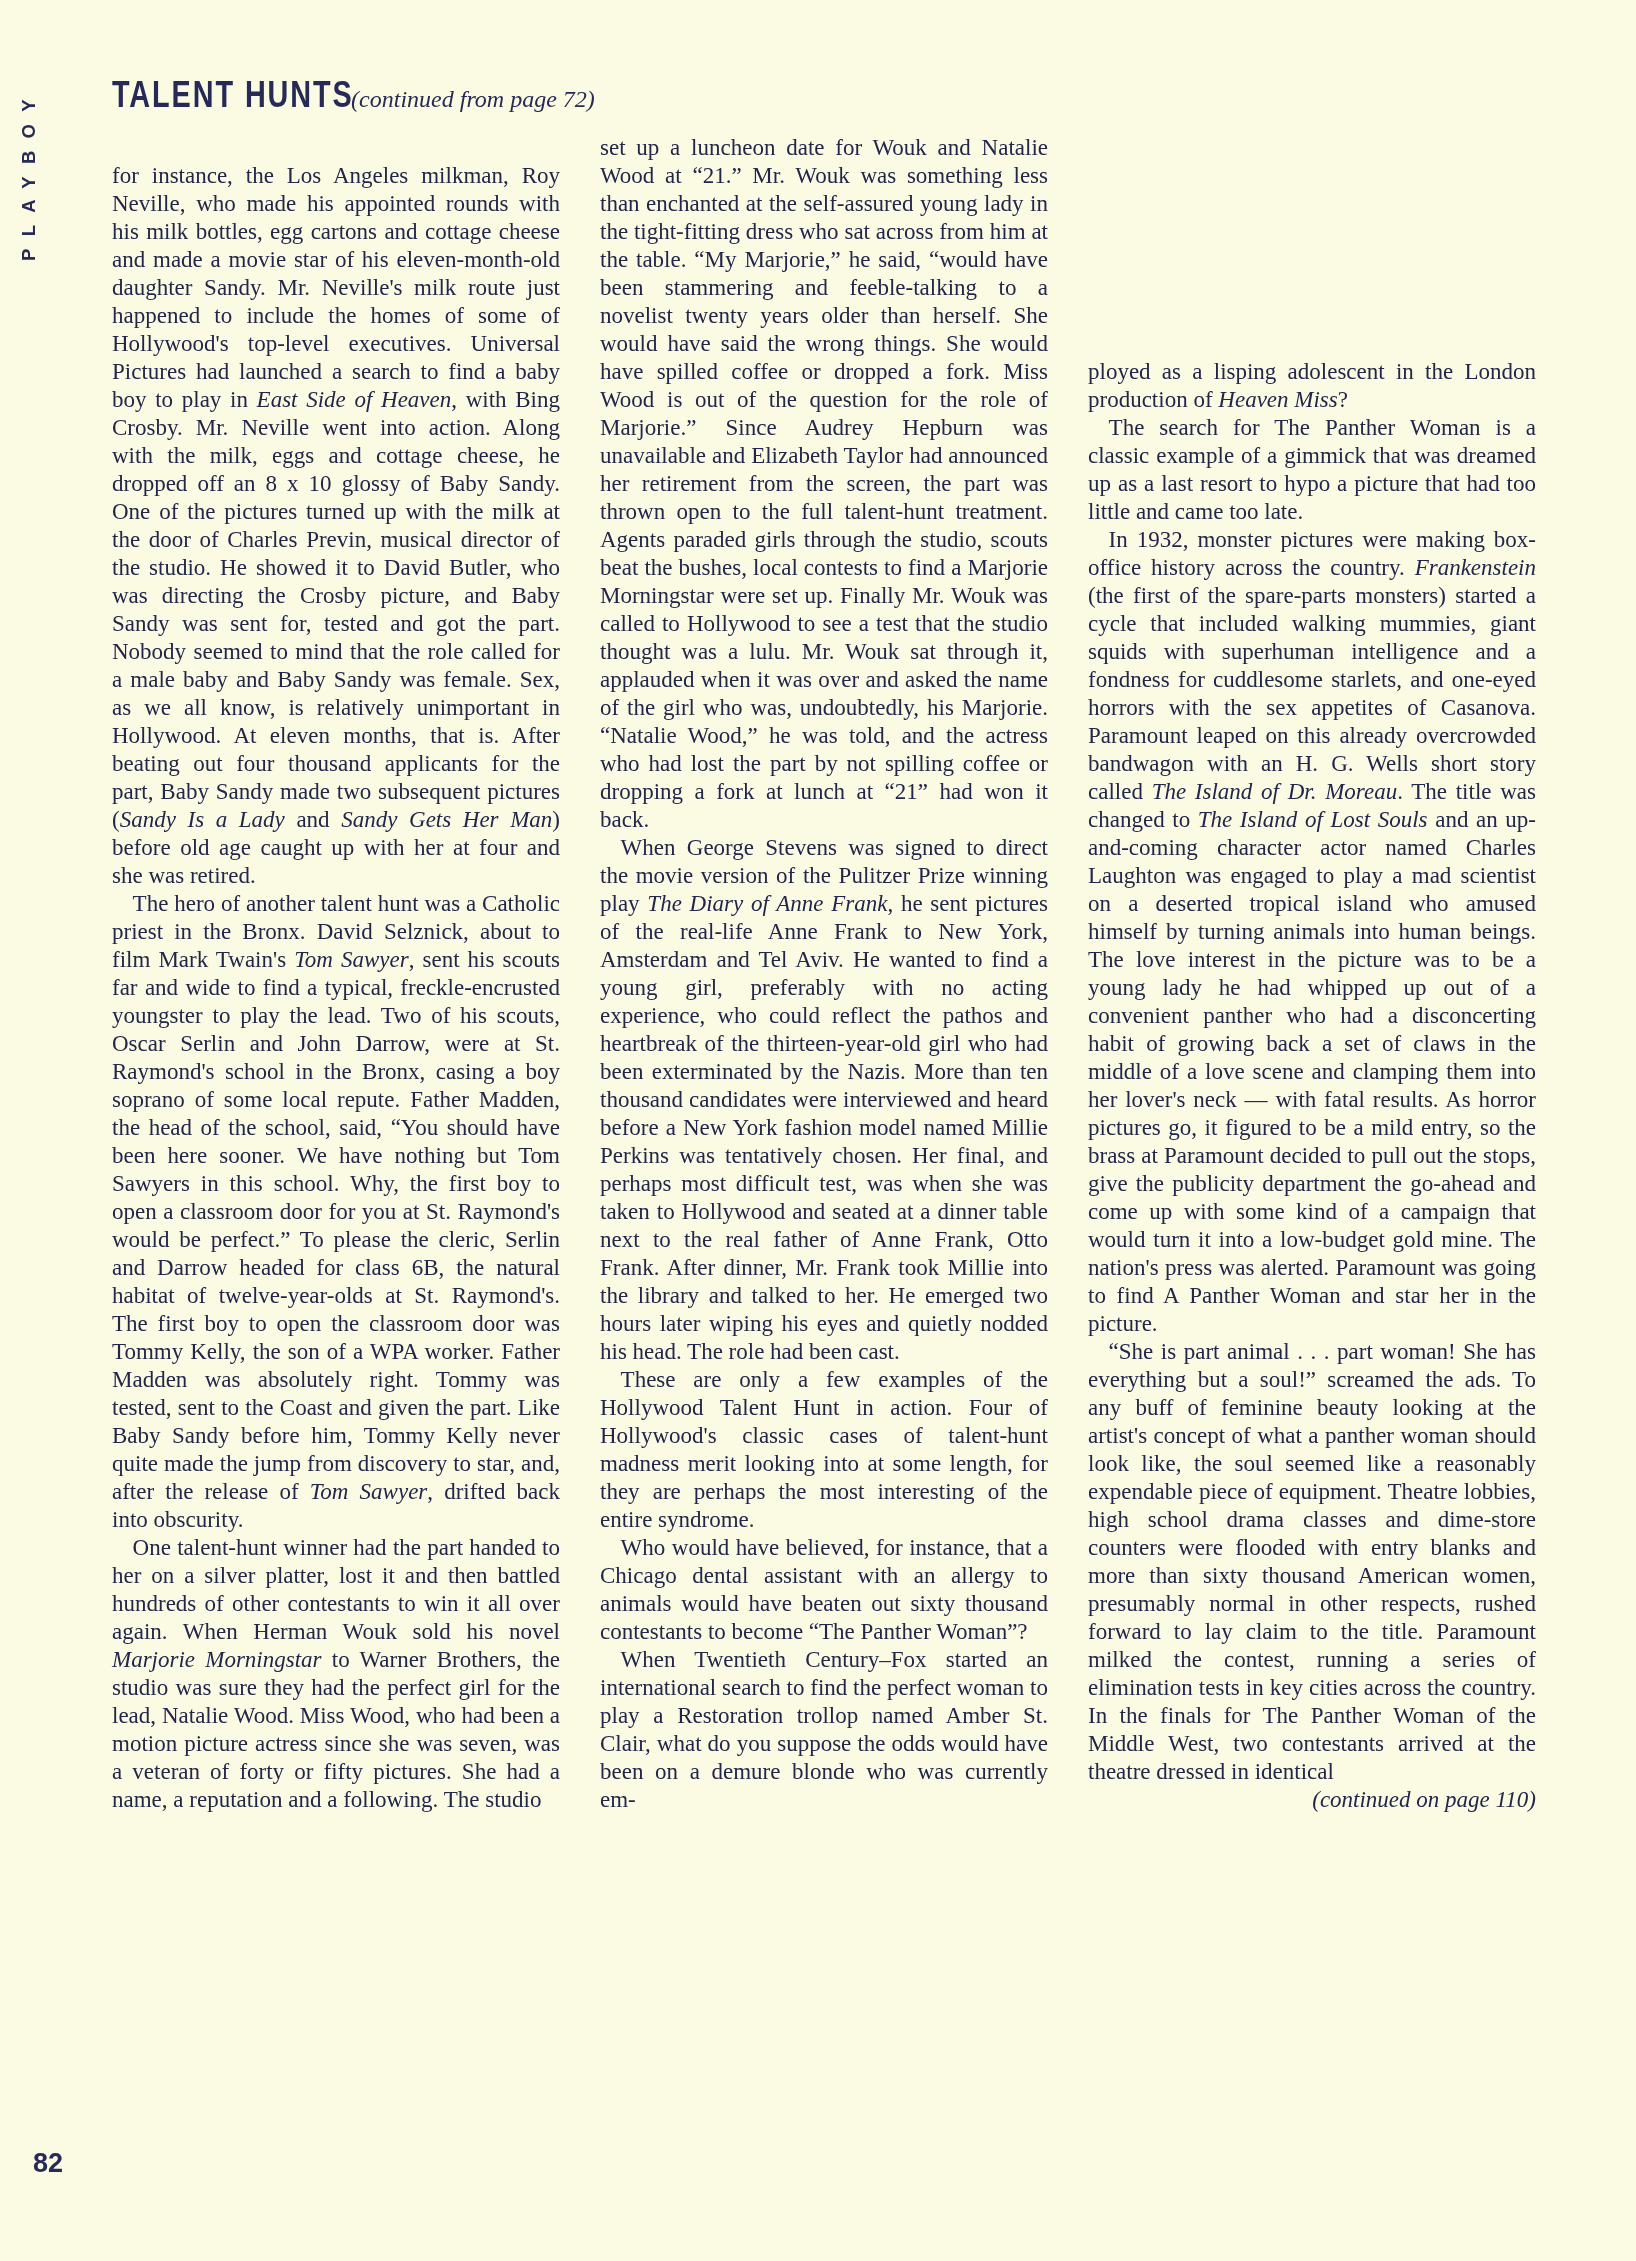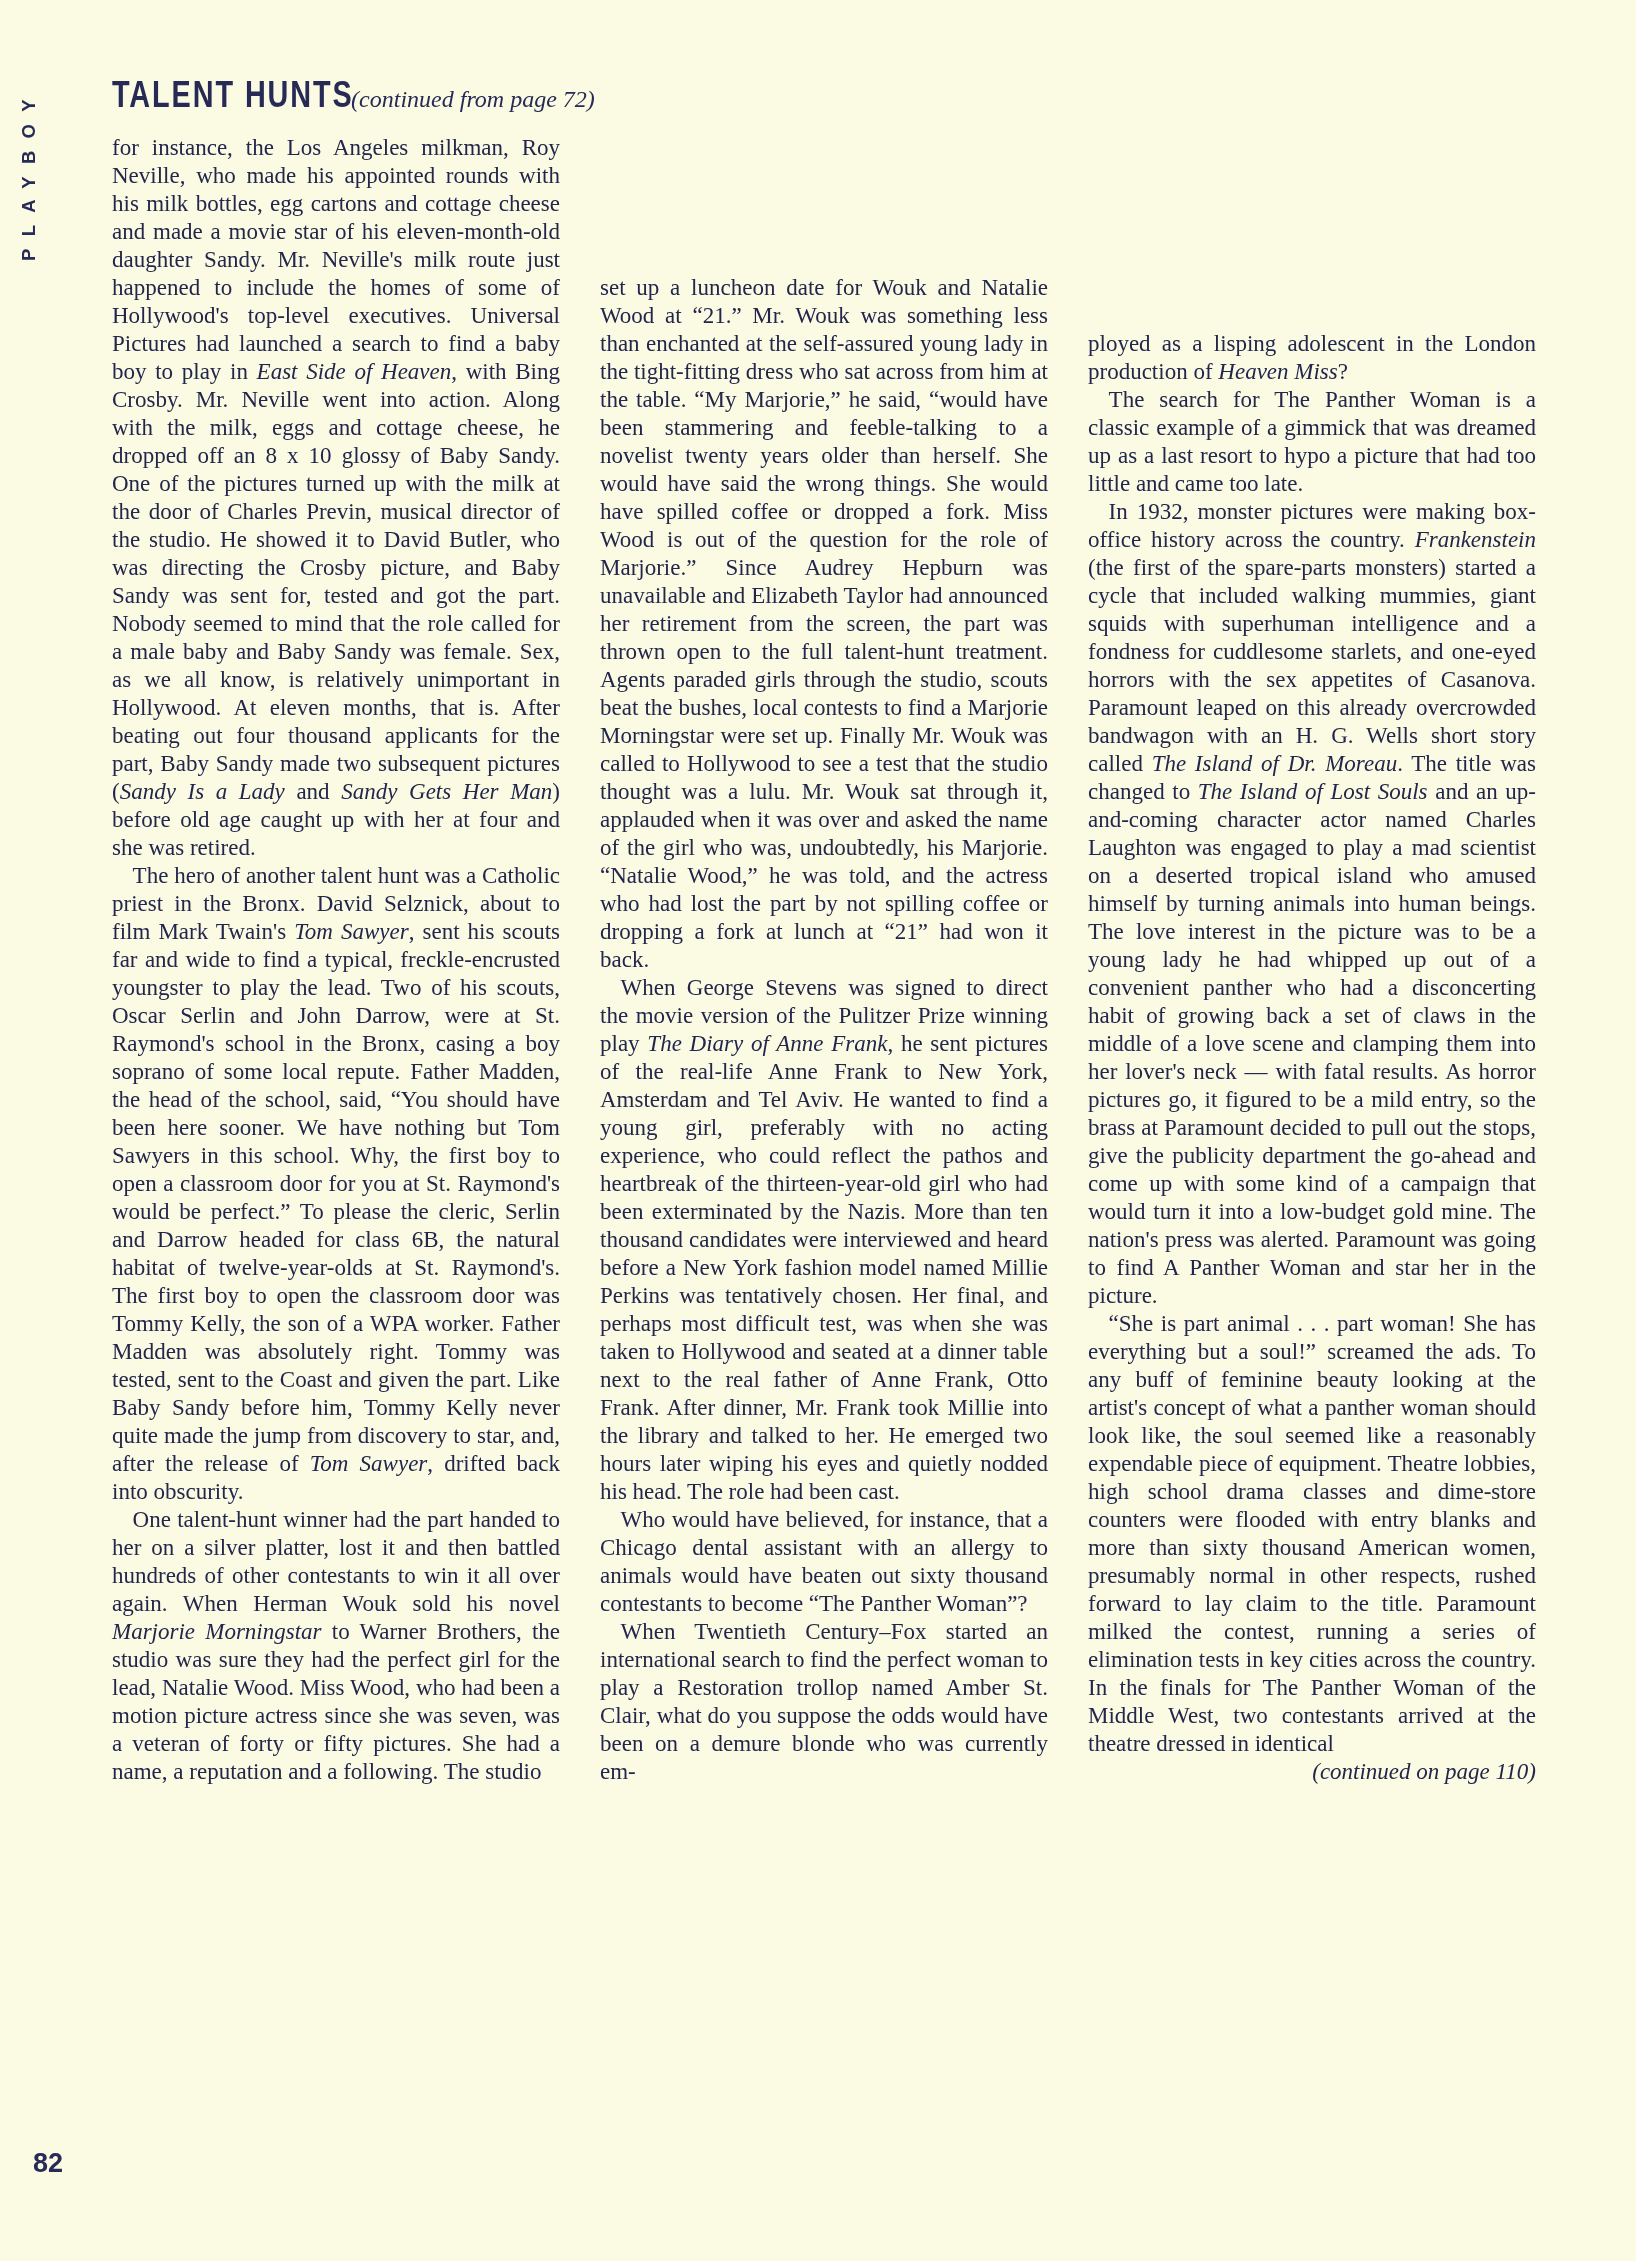--- a/index.html
+++ b/index.html
@@ -134,20 +134,21 @@
 
   <div class="columns">
     <div class="col">
         <p>for instance, the Los Angeles milkman, Roy Neville, who made his appointed rounds with his milk bottles, egg cartons and cottage cheese and made a movie star of his eleven-month-old daughter Sandy. Mr. Neville's milk route just happened to include the homes of some of Hollywood's top-level executives. Universal Pictures had launched a search to find a baby boy to play in <i>East Side of Heaven</i>, with Bing Crosby. Mr. Neville went into action. Along with the milk, eggs and cottage cheese, he dropped off an 8 x 10 glossy of Baby Sandy. One of the pictures turned up with the milk at the door of Charles Previn, musical director of the studio. He showed it to David Butler, who was directing the Crosby picture, and Baby Sandy was sent for, tested and got the part. Nobody seemed to mind that the role called for a male baby and Baby Sandy was female. Sex, as we all know, is relatively unimportant in Hollywood. At eleven months, that is. After beating out four thousand applicants for the part, Baby Sandy made two subsequent pictures (<i>Sandy Is a Lady</i> and <i>Sandy Gets Her Man</i>) before old age caught up with her at four and she was retired.</p>
         <p>The hero of another talent hunt was a Catholic priest in the Bronx. David Selznick, about to film Mark Twain's <i>Tom Sawyer</i>, sent his scouts far and wide to find a typical, freckle-encrusted youngster to play the lead. Two of his scouts, Oscar Serlin and John Darrow, were at St. Raymond's school in the Bronx, casing a boy soprano of some local repute. Father Madden, the head of the school, said, “You should have been here sooner. We have nothing but Tom Sawyers in this school. Why, the first boy to open a classroom door for you at St. Raymond's would be perfect.” To please the cleric, Serlin and Darrow headed for class 6B, the natural habitat of twelve-year-olds at St. Raymond's. The first boy to open the classroom door was Tommy Kelly, the son of a WPA worker. Father Madden was absolutely right. Tommy was tested, sent to the Coast and given the part. Like Baby Sandy before him, Tommy Kelly never quite made the jump from discovery to star, and, after the release of <i>Tom Sawyer</i>, drifted back into obscurity.</p>
         <p>One talent-hunt winner had the part handed to her on a silver platter, lost it and then battled hundreds of other contestants to win it all over again. When Herman Wouk sold his novel <i>Marjorie Morningstar</i> to Warner Brothers, the studio was sure they had the perfect girl for the lead, Natalie Wood. Miss Wood, who had been a motion picture actress since she was seven, was a veteran of forty or fifty pictures. She had a name, a reputation and a following. The studio</p>
       </div>
     <div class="col">
         <p>set up a luncheon date for Wouk and Natalie Wood at “21.” Mr. Wouk was something less than enchanted at the self-assured young lady in the tight-fitting dress who sat across from him at the table. “My Marjorie,” he said, “would have been stammering and feeble-talking to a novelist twenty years older than herself. She would have said the wrong things. She would have spilled coffee or dropped a fork. Miss Wood is out of the question for the role of Marjorie.” Since Audrey Hepburn was unavailable and Elizabeth Taylor had announced her retirement from the screen, the part was thrown open to the full talent-hunt treatment. Agents paraded girls through the studio, scouts beat the bushes, local contests to find a Marjorie Morningstar were set up. Finally Mr. Wouk was called to Hollywood to see a test that the studio thought was a lulu. Mr. Wouk sat through it, applauded when it was over and asked the name of the girl who was, undoubtedly, his Marjorie. “Natalie Wood,” he was told, and the actress who had lost the part by not spilling coffee or dropping a fork at lunch at “21” had won it back.</p>
         <p>When George Stevens was signed to direct the movie version of the Pulitzer Prize winning play <i>The Diary of Anne Frank</i>, he sent pictures of the real-life Anne Frank to New York, Amsterdam and Tel Aviv. He wanted to find a young girl, preferably with no acting experience, who could reflect the pathos and heartbreak of the thirteen-year-old girl who had been exterminated by the Nazis. More than ten thousand candidates were interviewed and heard before a New York fashion model named Millie Perkins was tentatively chosen. Her final, and perhaps most difficult test, was when she was taken to Hollywood and seated at a dinner table next to the real father of Anne Frank, Otto Frank. After dinner, Mr. Frank took Millie into the library and talked to her. He emerged two hours later wiping his eyes and quietly nodded his head. The role had been cast.</p>
+        <p>These are only a few examples of the Hollywood Talent Hunt in action. Four of Hollywood's classic cases of talent-hunt madness merit looking into at some length, for they are perhaps the most interesting of the entire syndrome.</p>
         <p>Who would have believed, for instance, that a Chicago dental assistant with an allergy to animals would have beaten out sixty thousand contestants to become “The Panther Woman”?</p>
         <p>When Twentieth Century–Fox started an international search to find the perfect woman to play a Restoration trollop named Amber St. Clair, what do you suppose the odds would have been on a demure blonde who was currently em-</p>
       </div>
     <div class="col">
         <p>ployed as a lisping adolescent in the London production of <i>Heaven Miss</i>?</p>
         <p>The search for The Panther Woman is a classic example of a gimmick that was dreamed up as a last resort to hypo a picture that had too little and came too late.</p>
         <p>In 1932, monster pictures were making box-office history across the country. <i>Frankenstein</i> (the first of the spare-parts monsters) started a cycle that included walking mummies, giant squids with superhuman intelligence and a fondness for cuddlesome starlets, and one-eyed horrors with the sex appetites of Casanova. Paramount leaped on this already overcrowded bandwagon with an H. G. Wells short story called <i>The Island of Dr. Moreau</i>. The title was changed to <i>The Island of Lost Souls</i> and an up-and-coming character actor named Charles Laughton was engaged to play a mad scientist on a deserted tropical island who amused himself by turning animals into human beings. The love interest in the picture was to be a young lady he had whipped up out of a convenient panther who had a disconcerting habit of growing back a set of claws in the middle of a love scene and clamping them into her lover's neck — with fatal results. As horror pictures go, it figured to be a mild entry, so the brass at Paramount decided to pull out the stops, give the publicity department the go-ahead and come up with some kind of a campaign that would turn it into a low-budget gold mine. The nation's press was alerted. Paramount was going to find A Panther Woman and star her in the picture.</p>
         <p>“She is part animal . . . part woman! She has everything but a soul!” screamed the ads. To any buff of feminine beauty looking at the artist's concept of what a panther woman should look like, the soul seemed like a reasonably expendable piece of equipment. Theatre lobbies, high school drama classes and dime-store counters were flooded with entry blanks and more than sixty thousand American women, presumably normal in other respects, rushed forward to lay claim to the title. Paramount milked the contest, running a series of elimination tests in key cities across the country. In the finals for The Panther Woman of the Middle West, two contestants arrived at the theatre dressed in identical</p>
         <p class="jump-note">(continued on page 110)</p>
       </div>

